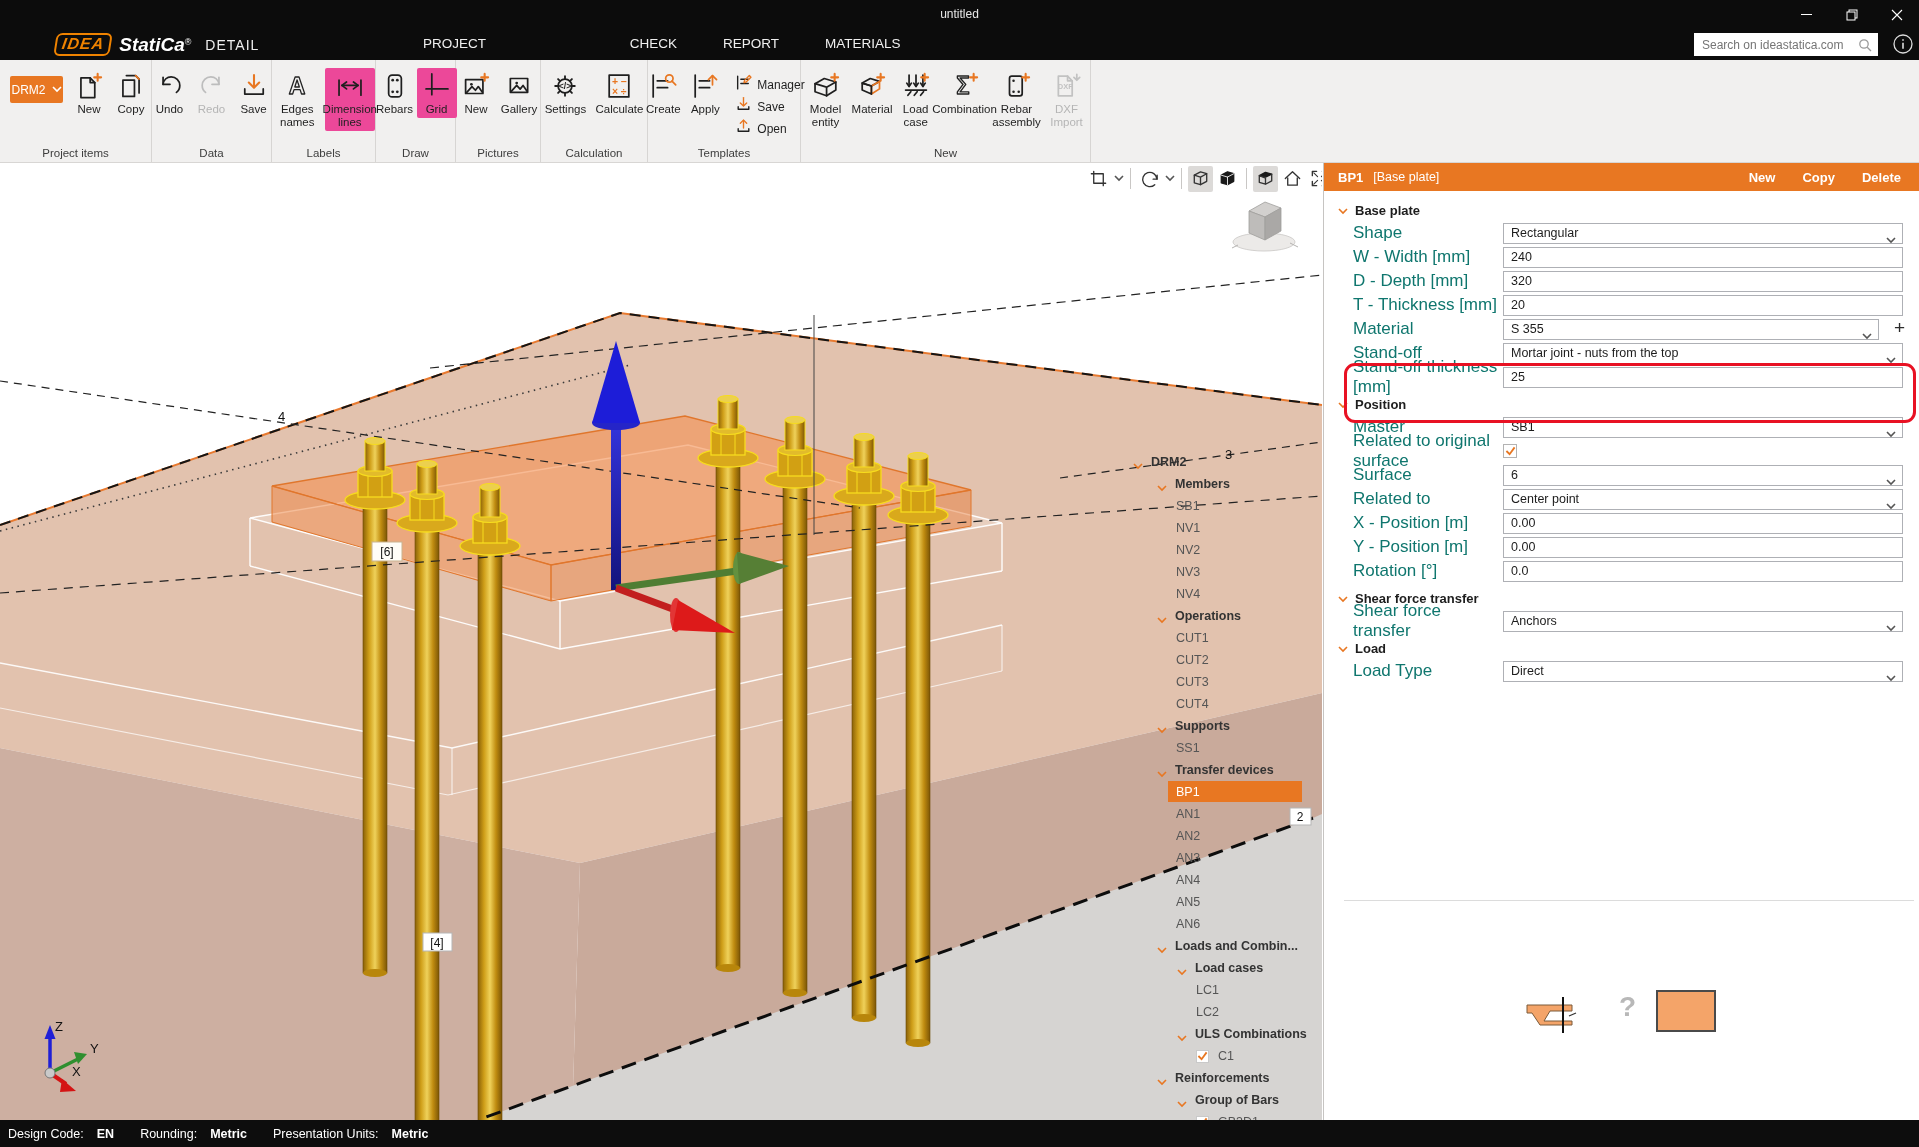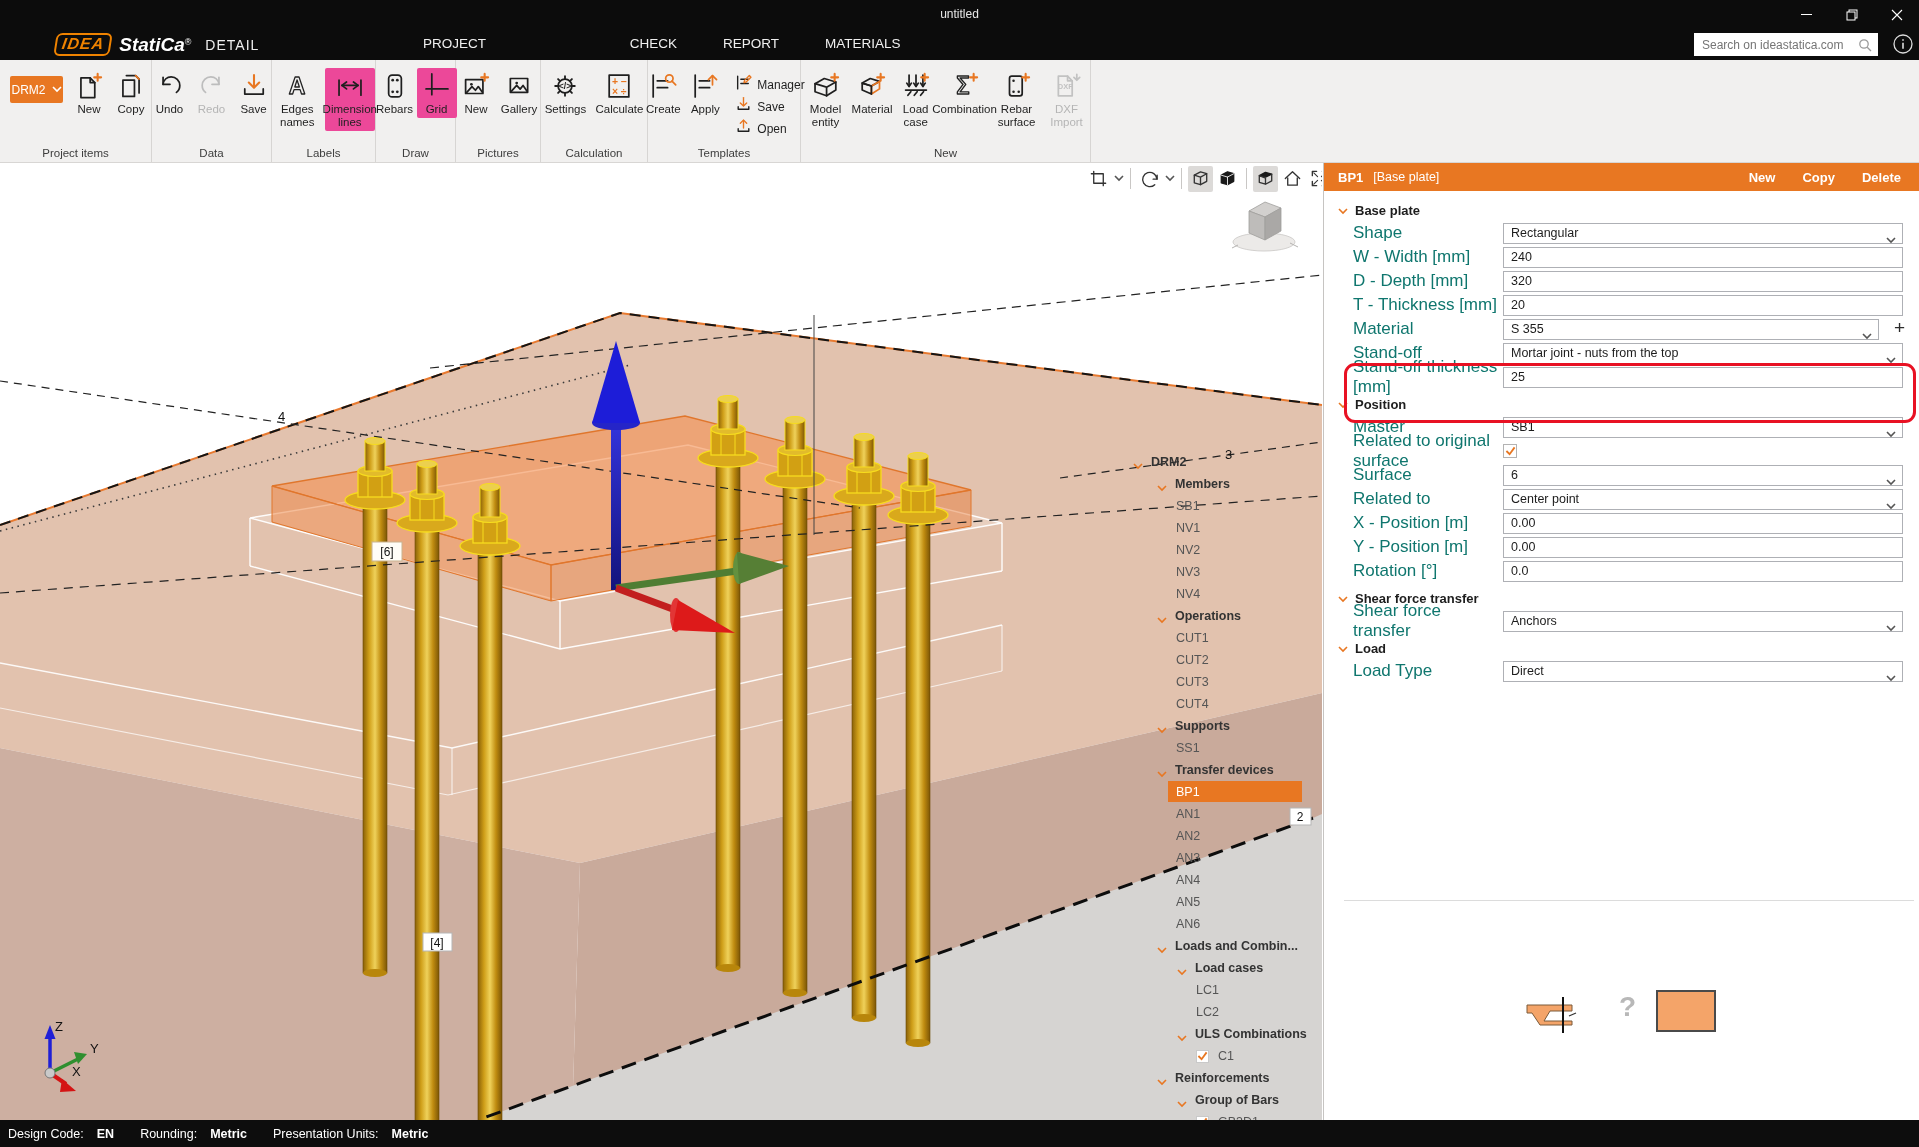--- a/index.html
+++ b/index.html
@@ -400,21 +400,21 @@
         <div class="rb-btn">
           <div class="ric"><svg viewBox="0 0 26 26" fill="none" stroke="#1f1f1f" stroke-width="1.5" stroke-linecap="round" stroke-linejoin="round">
               <rect x="6.5" y="4.5" width="11" height="17" rx="2"></rect>
               <g fill="#222" stroke="none">
                 <circle cx="10" cy="8.5" r="1.1"></circle>
                 <circle cx="10" cy="18" r="1.1"></circle>
                 <circle cx="14.5" cy="18" r="1.1"></circle>
               </g>
               <path stroke="#e87722" stroke-width="1.8" d="M20.5 2.5v6M17.5 5.5h6"></path>
             </svg></div>
-          <span class="lbl">Rebar surface</span>
+          <span class="lbl">Rebar assembly</span>
         </div>
         <div class="rb-btn dis">
           <div class="ric"><svg viewBox="0 0 26 26" fill="none" stroke="#1f1f1f" stroke-width="1.5" stroke-linecap="round" stroke-linejoin="round">
               <g stroke="#c2c2c2">
                 <path d="M5.5 4.5h8l4 4v13h-12z"></path>
                 <path d="M13.5 4.5v4h4"></path>
                 <path d="M21.5 3v5M19 5.5l2.5 2.5L24 5.5"></path>
               </g>
               <text x="11.5" y="15.5" text-anchor="middle" font-size="6.5" font-weight="bold" fill="#c2c2c2" stroke="none">DXF</text>
             </svg></div>

